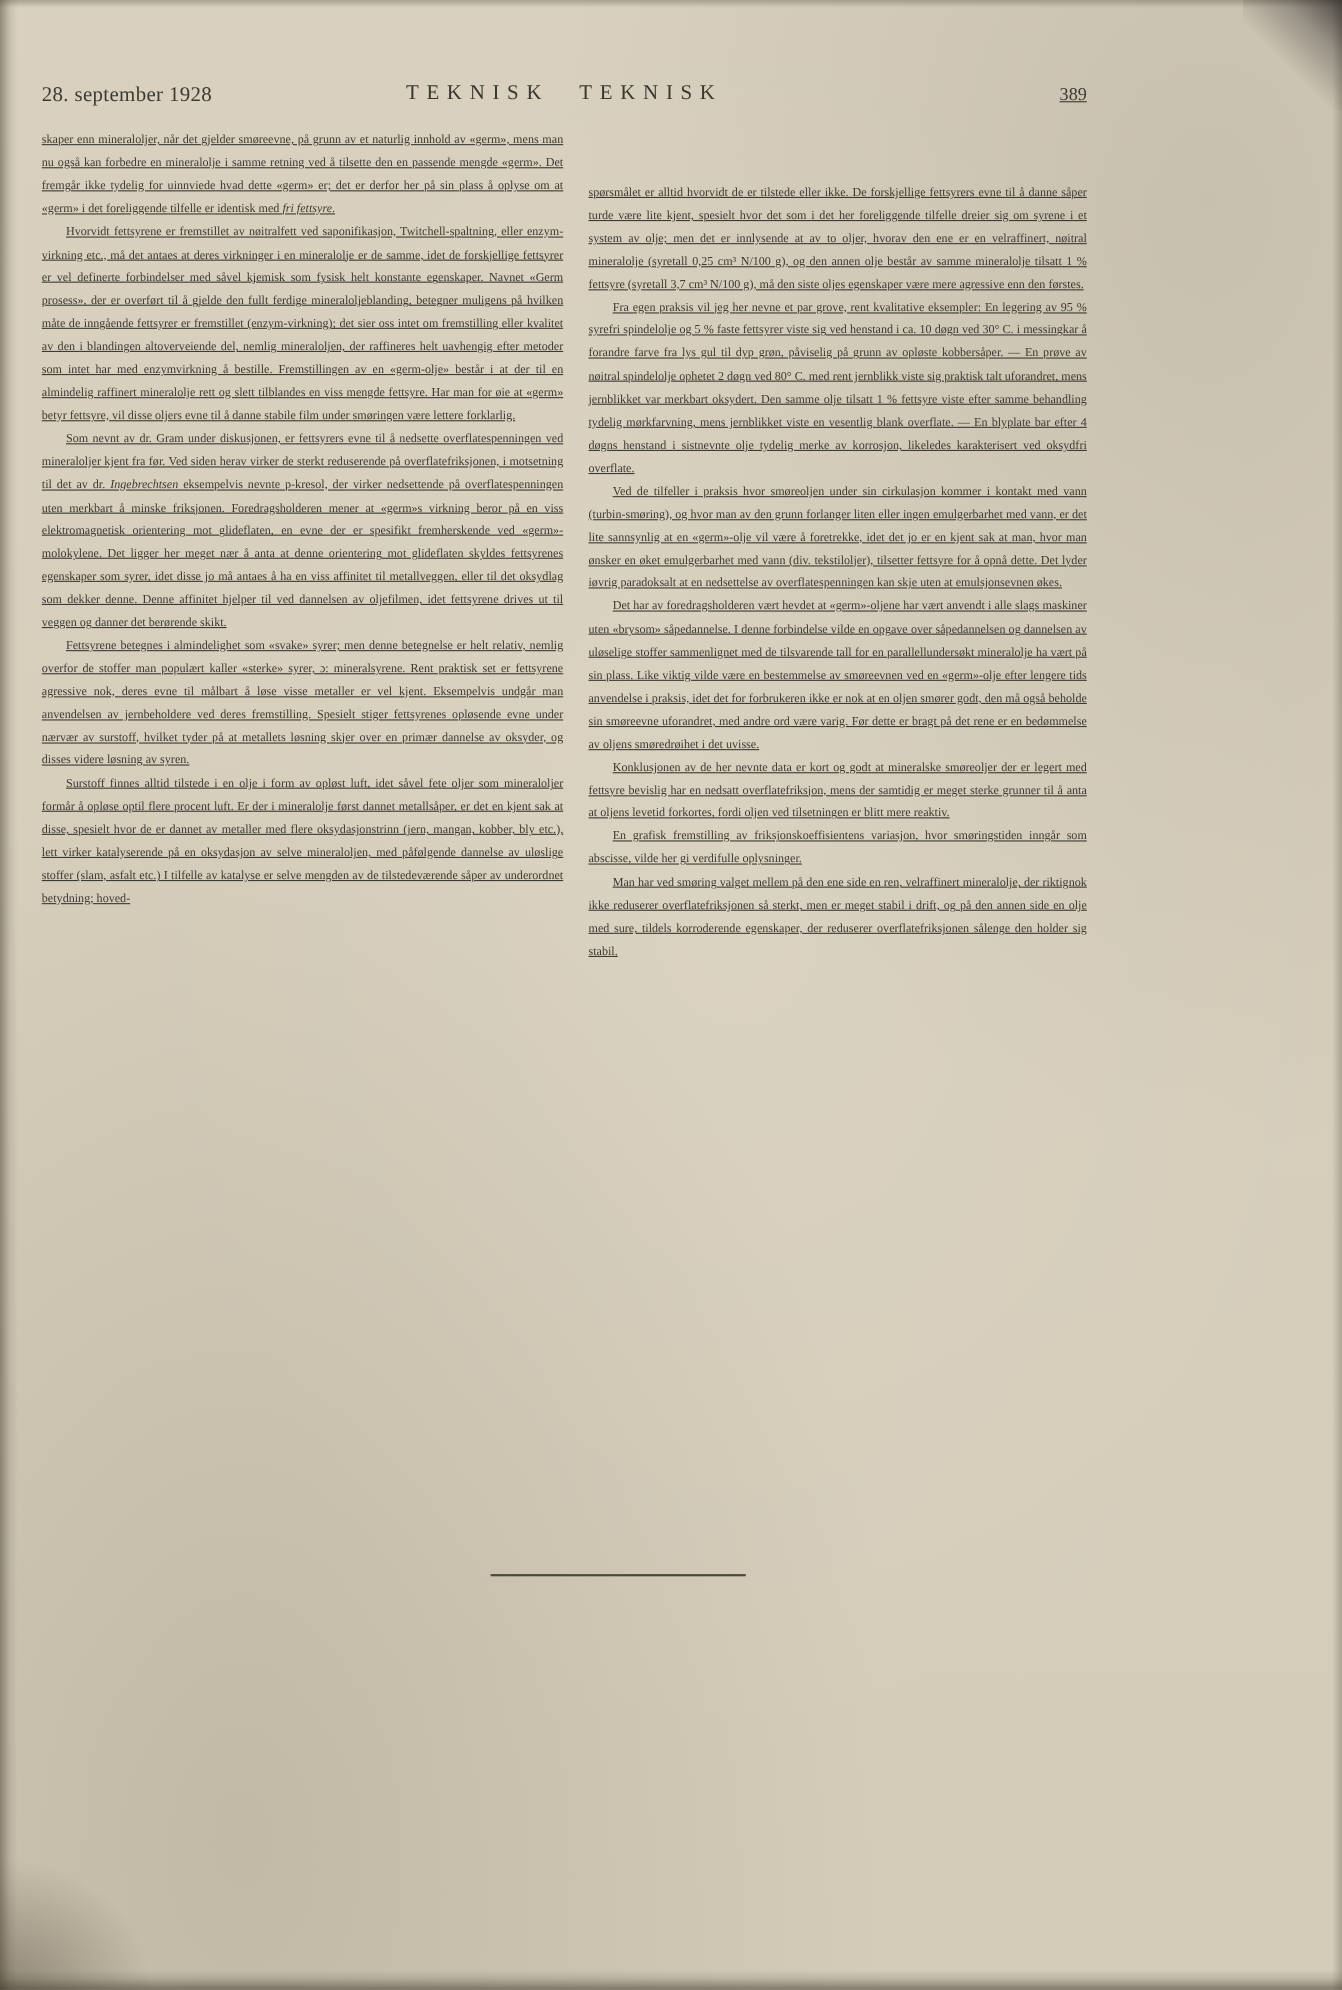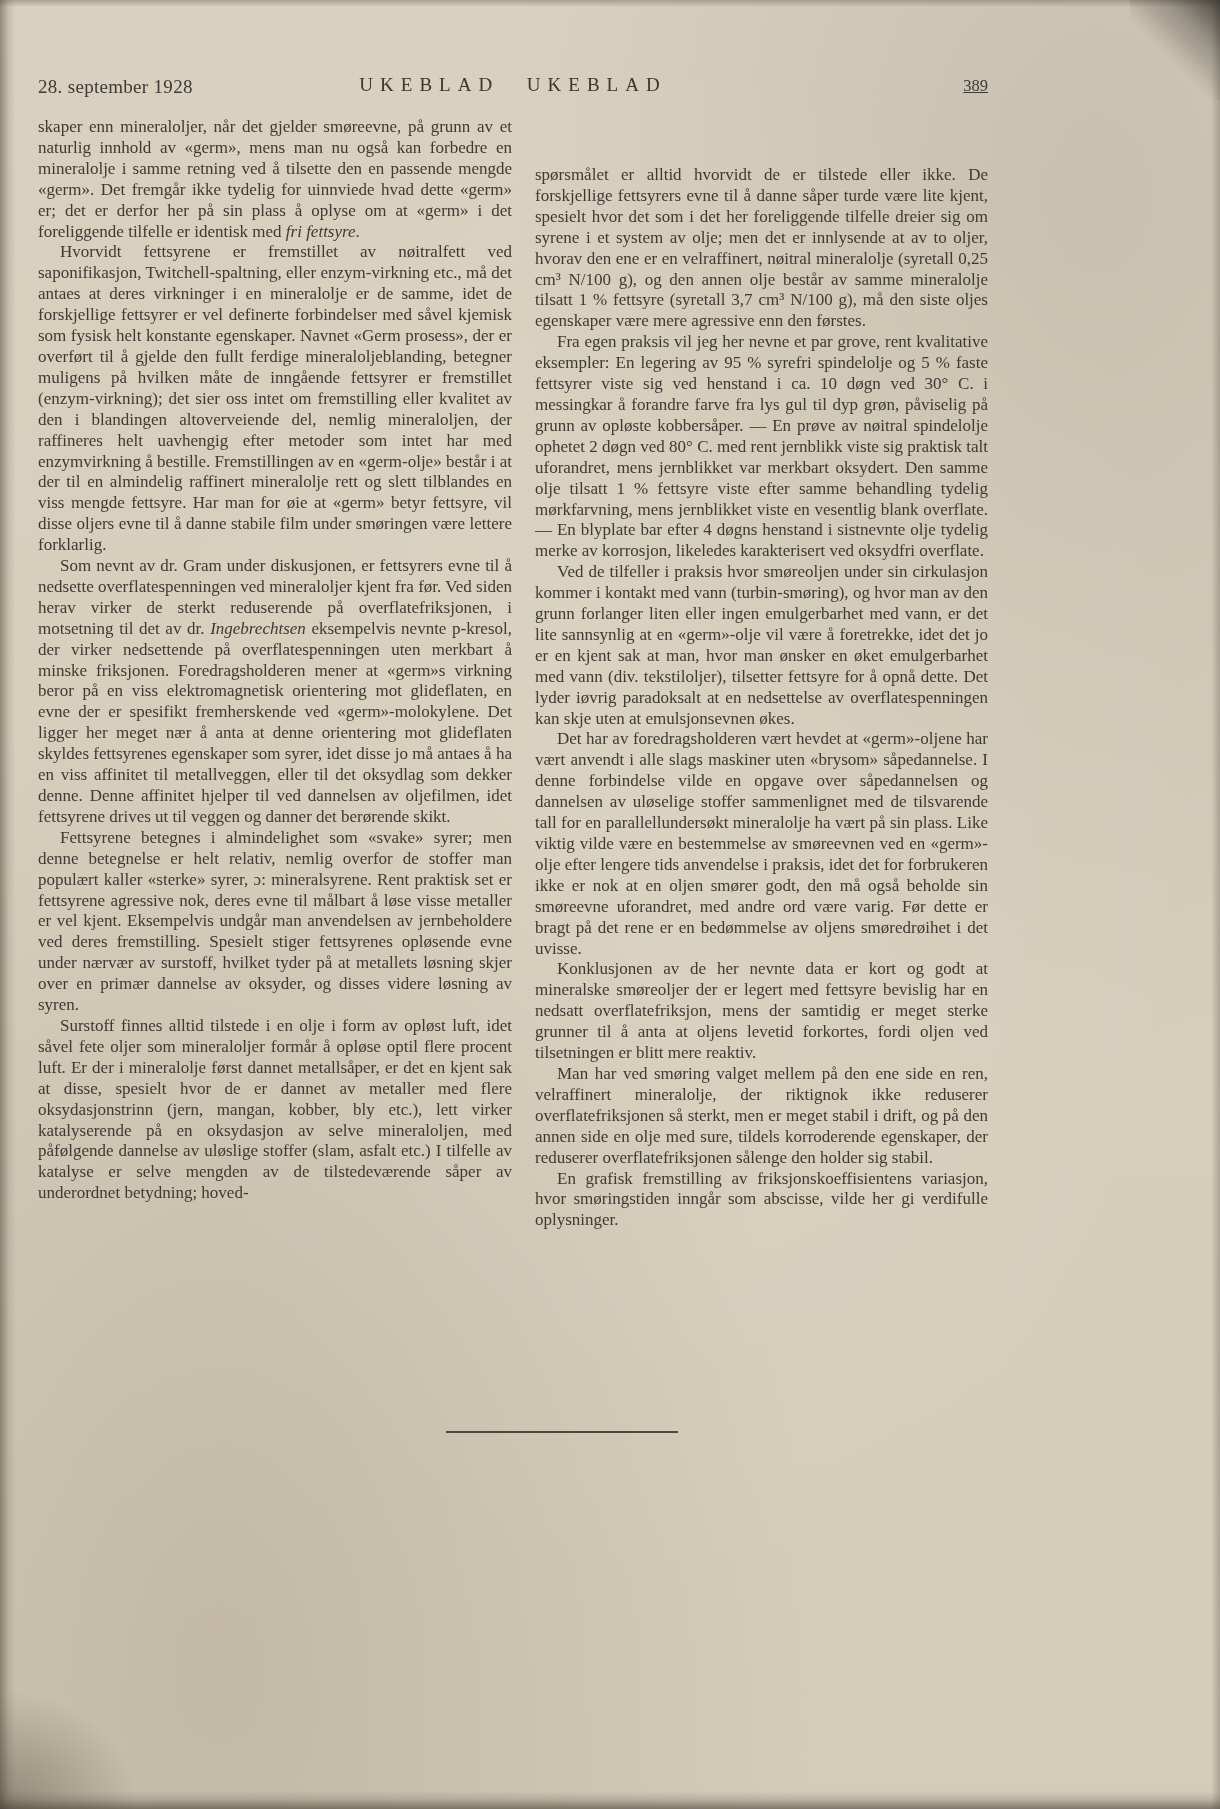--- a/index.html
+++ b/index.html
@@ -73,21 +73,21 @@
     text-decoration: underline;
   }
 
   
   .content {
     position: absolute;
     top: 117px; left: 38px; width: 950px;
     display: flex;
     gap: 23px;
   }
-  .col { font-size: 17px; line-height: 20.9px; text-align: justify; }
+  .col { font-size: 11px; line-height: 20.9px; text-align: justify; text-decoration: underline; }
   .col-left  { width: 474px; }
   .col-right { width: 453px; margin-top: 48px; }
   .col p { margin: 0; }
   .col p.ind { text-indent: 22px; }
   .italic { font-style: italic; }
   .signoff { text-indent: 22px; text-align: left; }
 
   
   .end-rule {
     position: absolute;
@@ -101,36 +101,36 @@
 
 <div class="edge-top"></div>
 <div class="edge-left"></div>
 <div class="edge-right"></div>
 <div class="edge-bottom"></div>
 <div class="corner-top-right"></div>
 <div class="corner-bottom-left"></div>
 
 <div class="page-header">
   <span class="header-date">28. september 1928</span>
-  <span class="header-title">UKEBLAD UKEBLAD</span>
+  <span class="header-title">TEKNISK TEKNISK</span>
   <span class="header-pagenum">389</span>
 </div>
 
 <div class="content">
   <div class="col col-left">
     <p><span>skaper enn mineraloljer, når det gjelder smøreevne, på grunn av et naturlig innhold av «germ», mens man nu også kan forbedre en mineralolje i samme retning ved å tilsette den en passende mengde «germ». Det fremgår ikke tydelig for uinnviede hvad dette «germ» er; det er derfor her på sin plass å oplyse om at «germ» i det foreliggende tilfelle er identisk med </span><span class="italic">fri fettsyre</span><span>.</span></p>
     <p class="ind">Hvorvidt fettsyrene er fremstillet av nøitralfett ved saponifikasjon, Twitchell-spaltning, eller enzym-virkning etc., må det antaes at deres virkninger i en mineralolje er de samme, idet de forskjellige fettsyrer er vel definerte forbindelser med såvel kjemisk som fysisk helt konstante egenskaper. Navnet «Germ prosess», der er overført til å gjelde den fullt ferdige mineraloljeblanding, betegner muligens på hvilken måte de inngående fettsyrer er fremstillet (enzym-virkning); det sier oss intet om fremstilling eller kvalitet av den i blandingen altoverveiende del, nemlig mineraloljen, der raffineres helt uavhengig efter metoder som intet har med enzymvirkning å bestille. Fremstillingen av en «germ-olje» består i at der til en almindelig raffinert mineralolje rett og slett tilblandes en viss mengde fettsyre. Har man for øie at «germ» betyr fettsyre, vil disse oljers evne til å danne stabile film under smøringen være lettere forklarlig.</p>
     <p class="ind"><span>Som nevnt av dr. Gram under diskusjonen, er fettsyrers evne til å nedsette overflatespenningen ved mineraloljer kjent fra før. Ved siden herav virker de sterkt reduserende på overflatefriksjonen, i motsetning til det av dr. </span><span class="italic">Ingebrechtsen</span><span> eksempelvis nevnte p-kresol, der virker nedsettende på overflatespenningen uten merkbart å minske friksjonen. Foredragsholderen mener at «germ»s virkning beror på en viss elektromagnetisk orientering mot glideflaten, en evne der er spesifikt fremherskende ved «germ»-molokylene. Det ligger her meget nær å anta at denne orientering mot glideflaten skyldes fettsyrenes egenskaper som syrer, idet disse jo må antaes å ha en viss affinitet til metallveggen, eller til det oksydlag som dekker denne. Denne affinitet hjelper til ved dannelsen av oljefilmen, idet fettsyrene drives ut til veggen og danner det berørende skikt.</span></p>
     <p class="ind">Fettsyrene betegnes i almindelighet som «svake» syrer; men denne betegnelse er helt relativ, nemlig overfor de stoffer man populært kaller «sterke» syrer, ɔ: mineralsyrene. Rent praktisk set er fettsyrene agressive nok, deres evne til målbart å løse visse metaller er vel kjent. Eksempelvis undgår man anvendelsen av jernbeholdere ved deres fremstilling. Spesielt stiger fettsyrenes opløsende evne under nærvær av surstoff, hvilket tyder på at metallets løsning skjer over en primær dannelse av oksyder, og disses videre løsning av syren.</p>
     <p class="ind">Surstoff finnes alltid tilstede i en olje i form av opløst luft, idet såvel fete oljer som mineraloljer formår å opløse optil flere procent luft. Er der i mineralolje først dannet metallsåper, er det en kjent sak at disse, spesielt hvor de er dannet av metaller med flere oksydasjonstrinn (jern, mangan, kobber, bly etc.), lett virker katalyserende på en oksydasjon av selve mineraloljen, med påfølgende dannelse av uløslige stoffer (slam, asfalt etc.) I tilfelle av katalyse er selve mengden av de tilstedeværende såper av underordnet betydning; hoved-</p>
   </div>
   <div class="col col-right">
     <p>spørsmålet er alltid hvorvidt de er tilstede eller ikke. De forskjellige fettsyrers evne til å danne såper turde være lite kjent, spesielt hvor det som i det her foreliggende tilfelle dreier sig om syrene i et system av olje; men det er innlysende at av to oljer, hvorav den ene er en velraffinert, nøitral mineralolje (syretall 0,25 cm³ N/100 g), og den annen olje består av samme mineralolje tilsatt 1 % fettsyre (syretall 3,7 cm³ N/100 g), må den siste oljes egenskaper være mere agressive enn den førstes.</p>
     <p class="ind">Fra egen praksis vil jeg her nevne et par grove, rent kvalitative eksempler: En legering av 95 % syrefri spindelolje og 5 % faste fettsyrer viste sig ved henstand i ca. 10 døgn ved 30° C. i messingkar å forandre farve fra lys gul til dyp grøn, påviselig på grunn av opløste kobbersåper. — En prøve av nøitral spindelolje ophetet 2 døgn ved 80° C. med rent jernblikk viste sig praktisk talt uforandret, mens jernblikket var merkbart oksydert. Den samme olje tilsatt 1 % fettsyre viste efter samme behandling tydelig mørkfarvning, mens jernblikket viste en vesentlig blank overflate. — En blyplate bar efter 4 døgns henstand i sistnevnte olje tydelig merke av korrosjon, likeledes karakterisert ved oksydfri overflate.</p>
     <p class="ind">Ved de tilfeller i praksis hvor smøreoljen under sin cirkulasjon kommer i kontakt med vann (turbin-smøring), og hvor man av den grunn forlanger liten eller ingen emulgerbarhet med vann, er det lite sannsynlig at en «germ»-olje vil være å foretrekke, idet det jo er en kjent sak at man, hvor man ønsker en øket emulgerbarhet med vann (div. tekstiloljer), tilsetter fettsyre for å opnå dette. Det lyder iøvrig paradoksalt at en nedsettelse av overflatespenningen kan skje uten at emulsjonsevnen økes.</p>
     <p class="ind">Det har av foredragsholderen vært hevdet at «germ»-oljene har vært anvendt i alle slags maskiner uten «brysom» såpedannelse. I denne forbindelse vilde en opgave over såpedannelsen og dannelsen av uløselige stoffer sammenlignet med de tilsvarende tall for en parallellundersøkt mineralolje ha vært på sin plass. Like viktig vilde være en bestemmelse av smøreevnen ved en «germ»-olje efter lengere tids anvendelse i praksis, idet det for forbrukeren ikke er nok at en oljen smører godt, den må også beholde sin smøreevne uforandret, med andre ord være varig. Før dette er bragt på det rene er en bedømmelse av oljens smøredrøihet i det uvisse.</p>
     <p class="ind">Konklusjonen av de her nevnte data er kort og godt at mineralske smøreoljer der er legert med fettsyre bevislig har en nedsatt overflatefriksjon, mens der samtidig er meget sterke grunner til å anta at oljens levetid forkortes, fordi oljen ved tilsetningen er blitt mere reaktiv.</p>
+    <p class="ind">En grafisk fremstilling av friksjonskoeffisientens variasjon, hvor smøringstiden inngår som abscisse, vilde her gi verdifulle oplysninger.</p>
     <p class="ind">Man har ved smøring valget mellem på den ene side en ren, velraffinert mineralolje, der riktignok ikke reduserer overflatefriksjonen så sterkt, men er meget stabil i drift, og på den annen side en olje med sure, tildels korroderende egenskaper, der reduserer overflatefriksjonen sålenge den holder sig stabil.</p>
-    <p class="ind">En grafisk fremstilling av friksjonskoeffisientens variasjon, hvor smøringstiden inngår som abscisse, vilde her gi verdifulle oplysninger.</p>
   </div>
 </div>
 
 <div class="end-rule"></div>
 
 </body></html>

